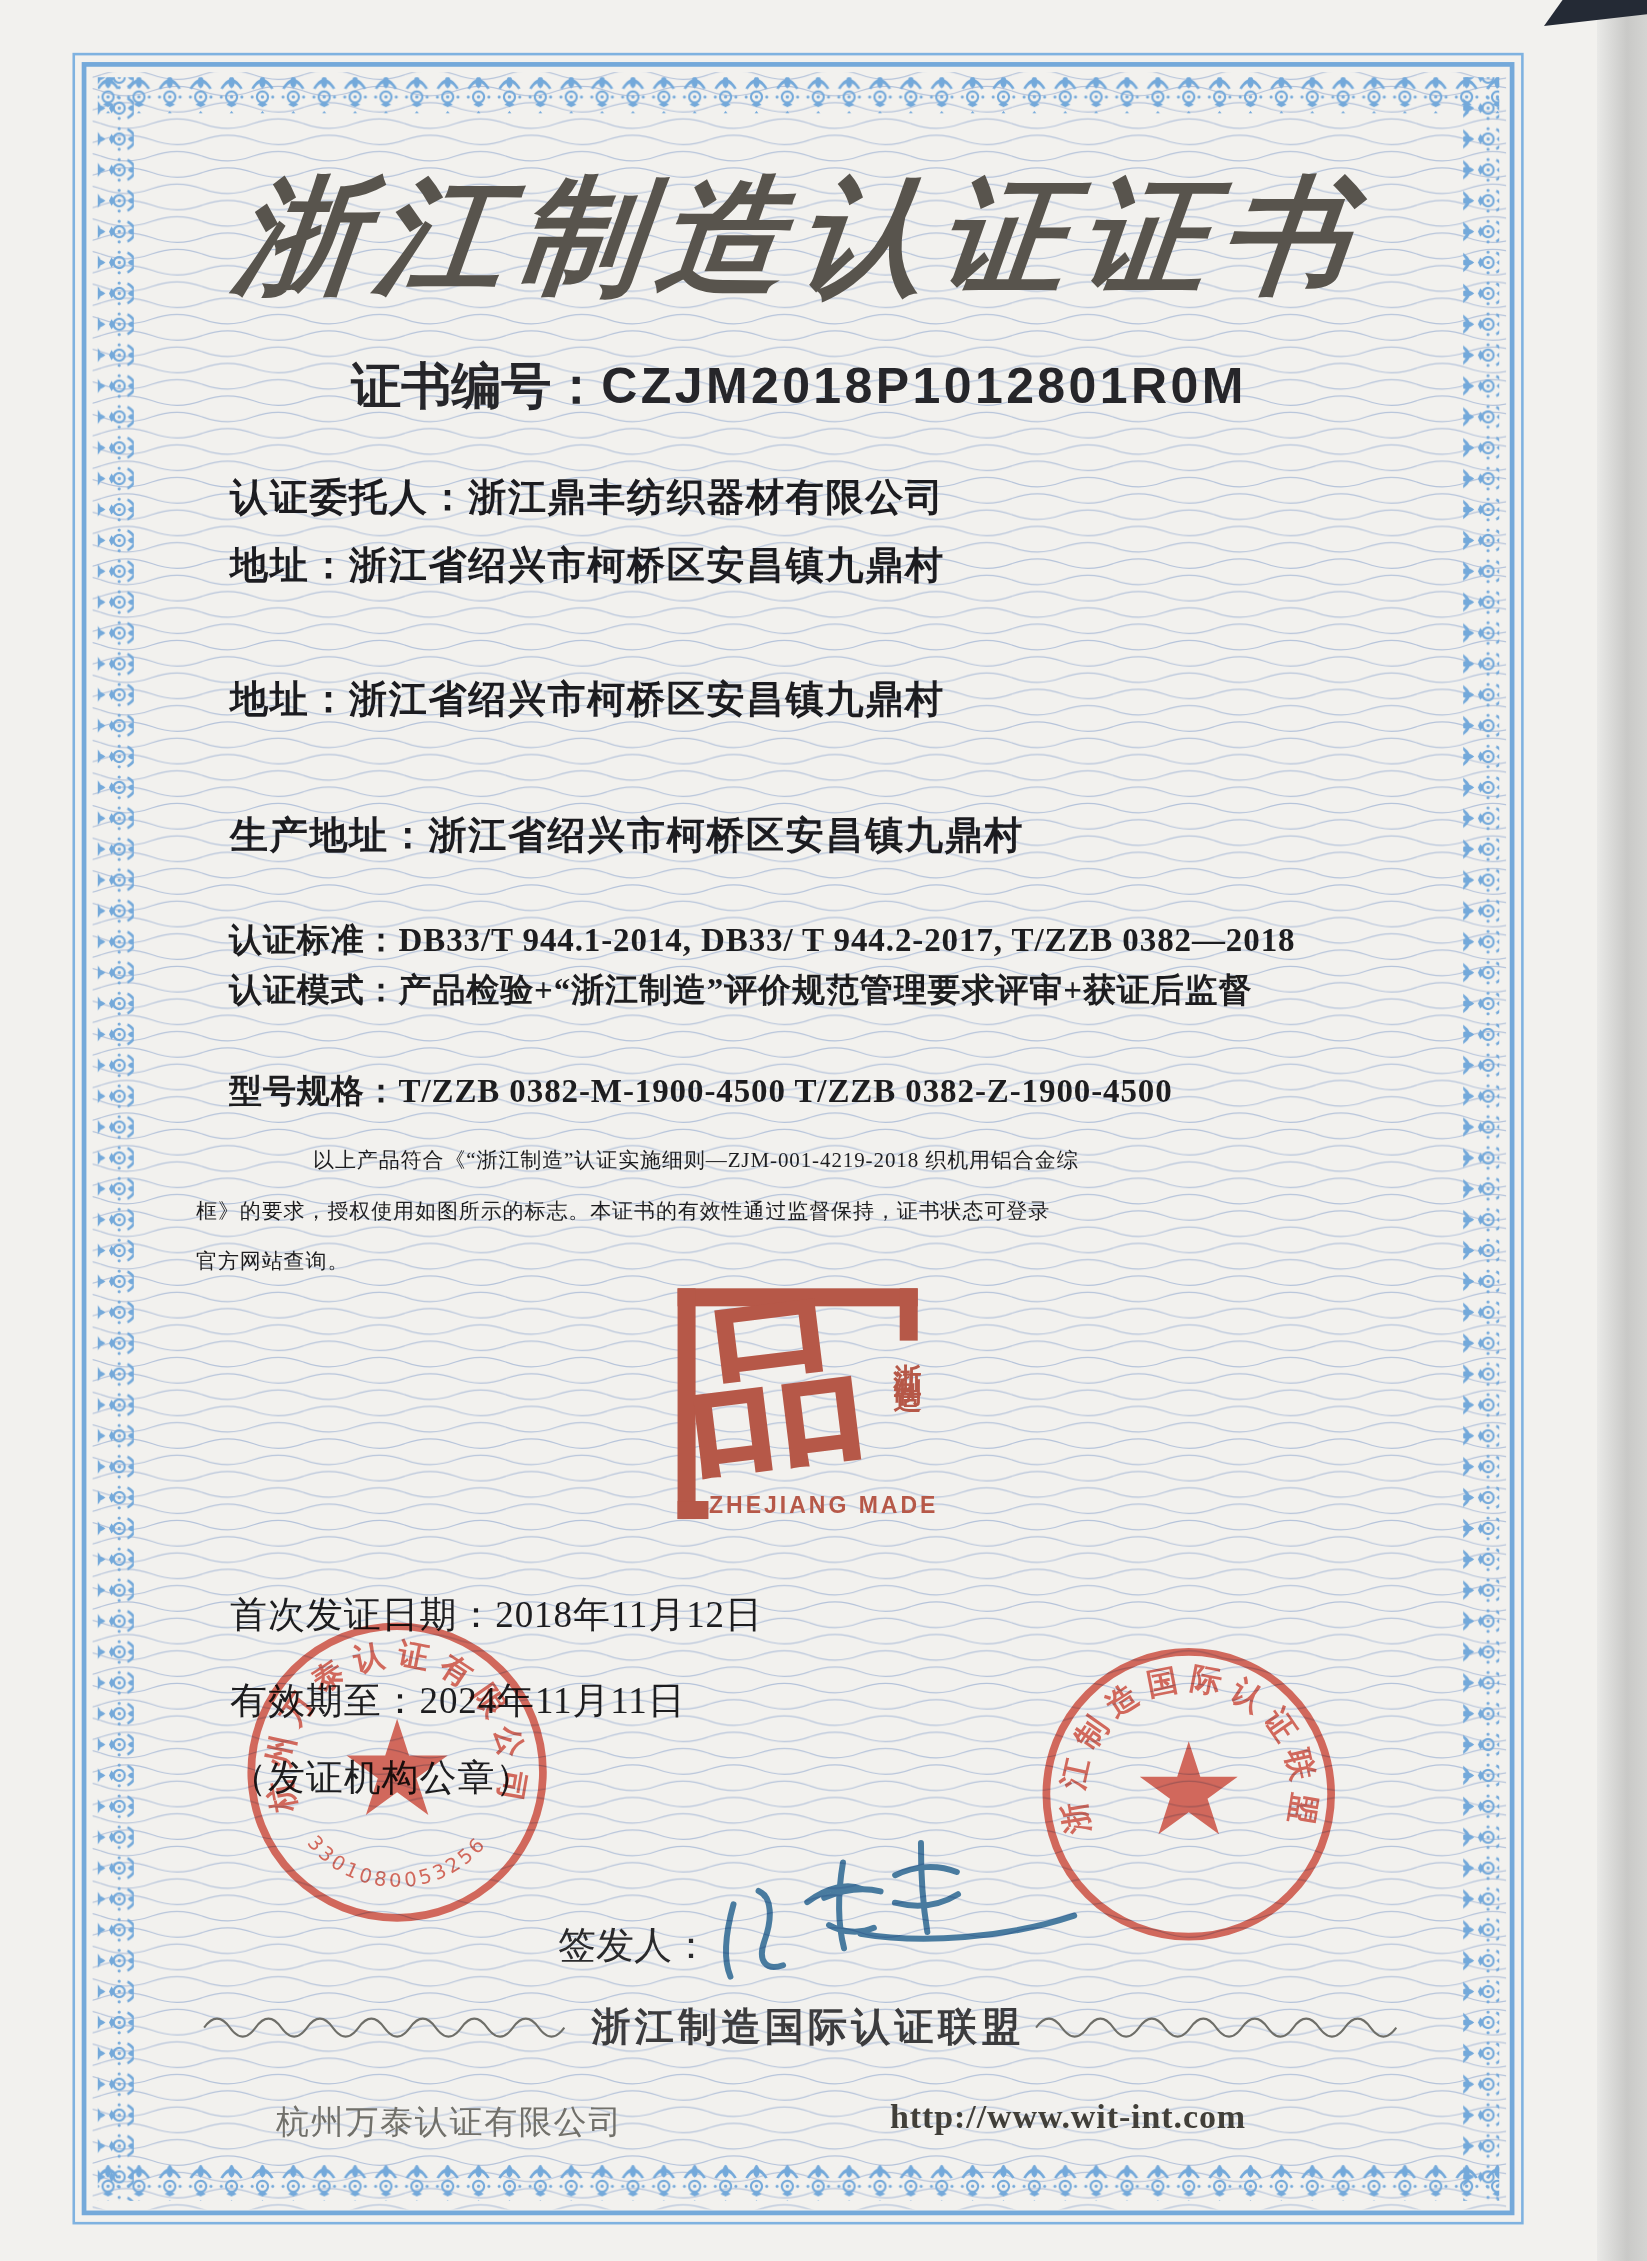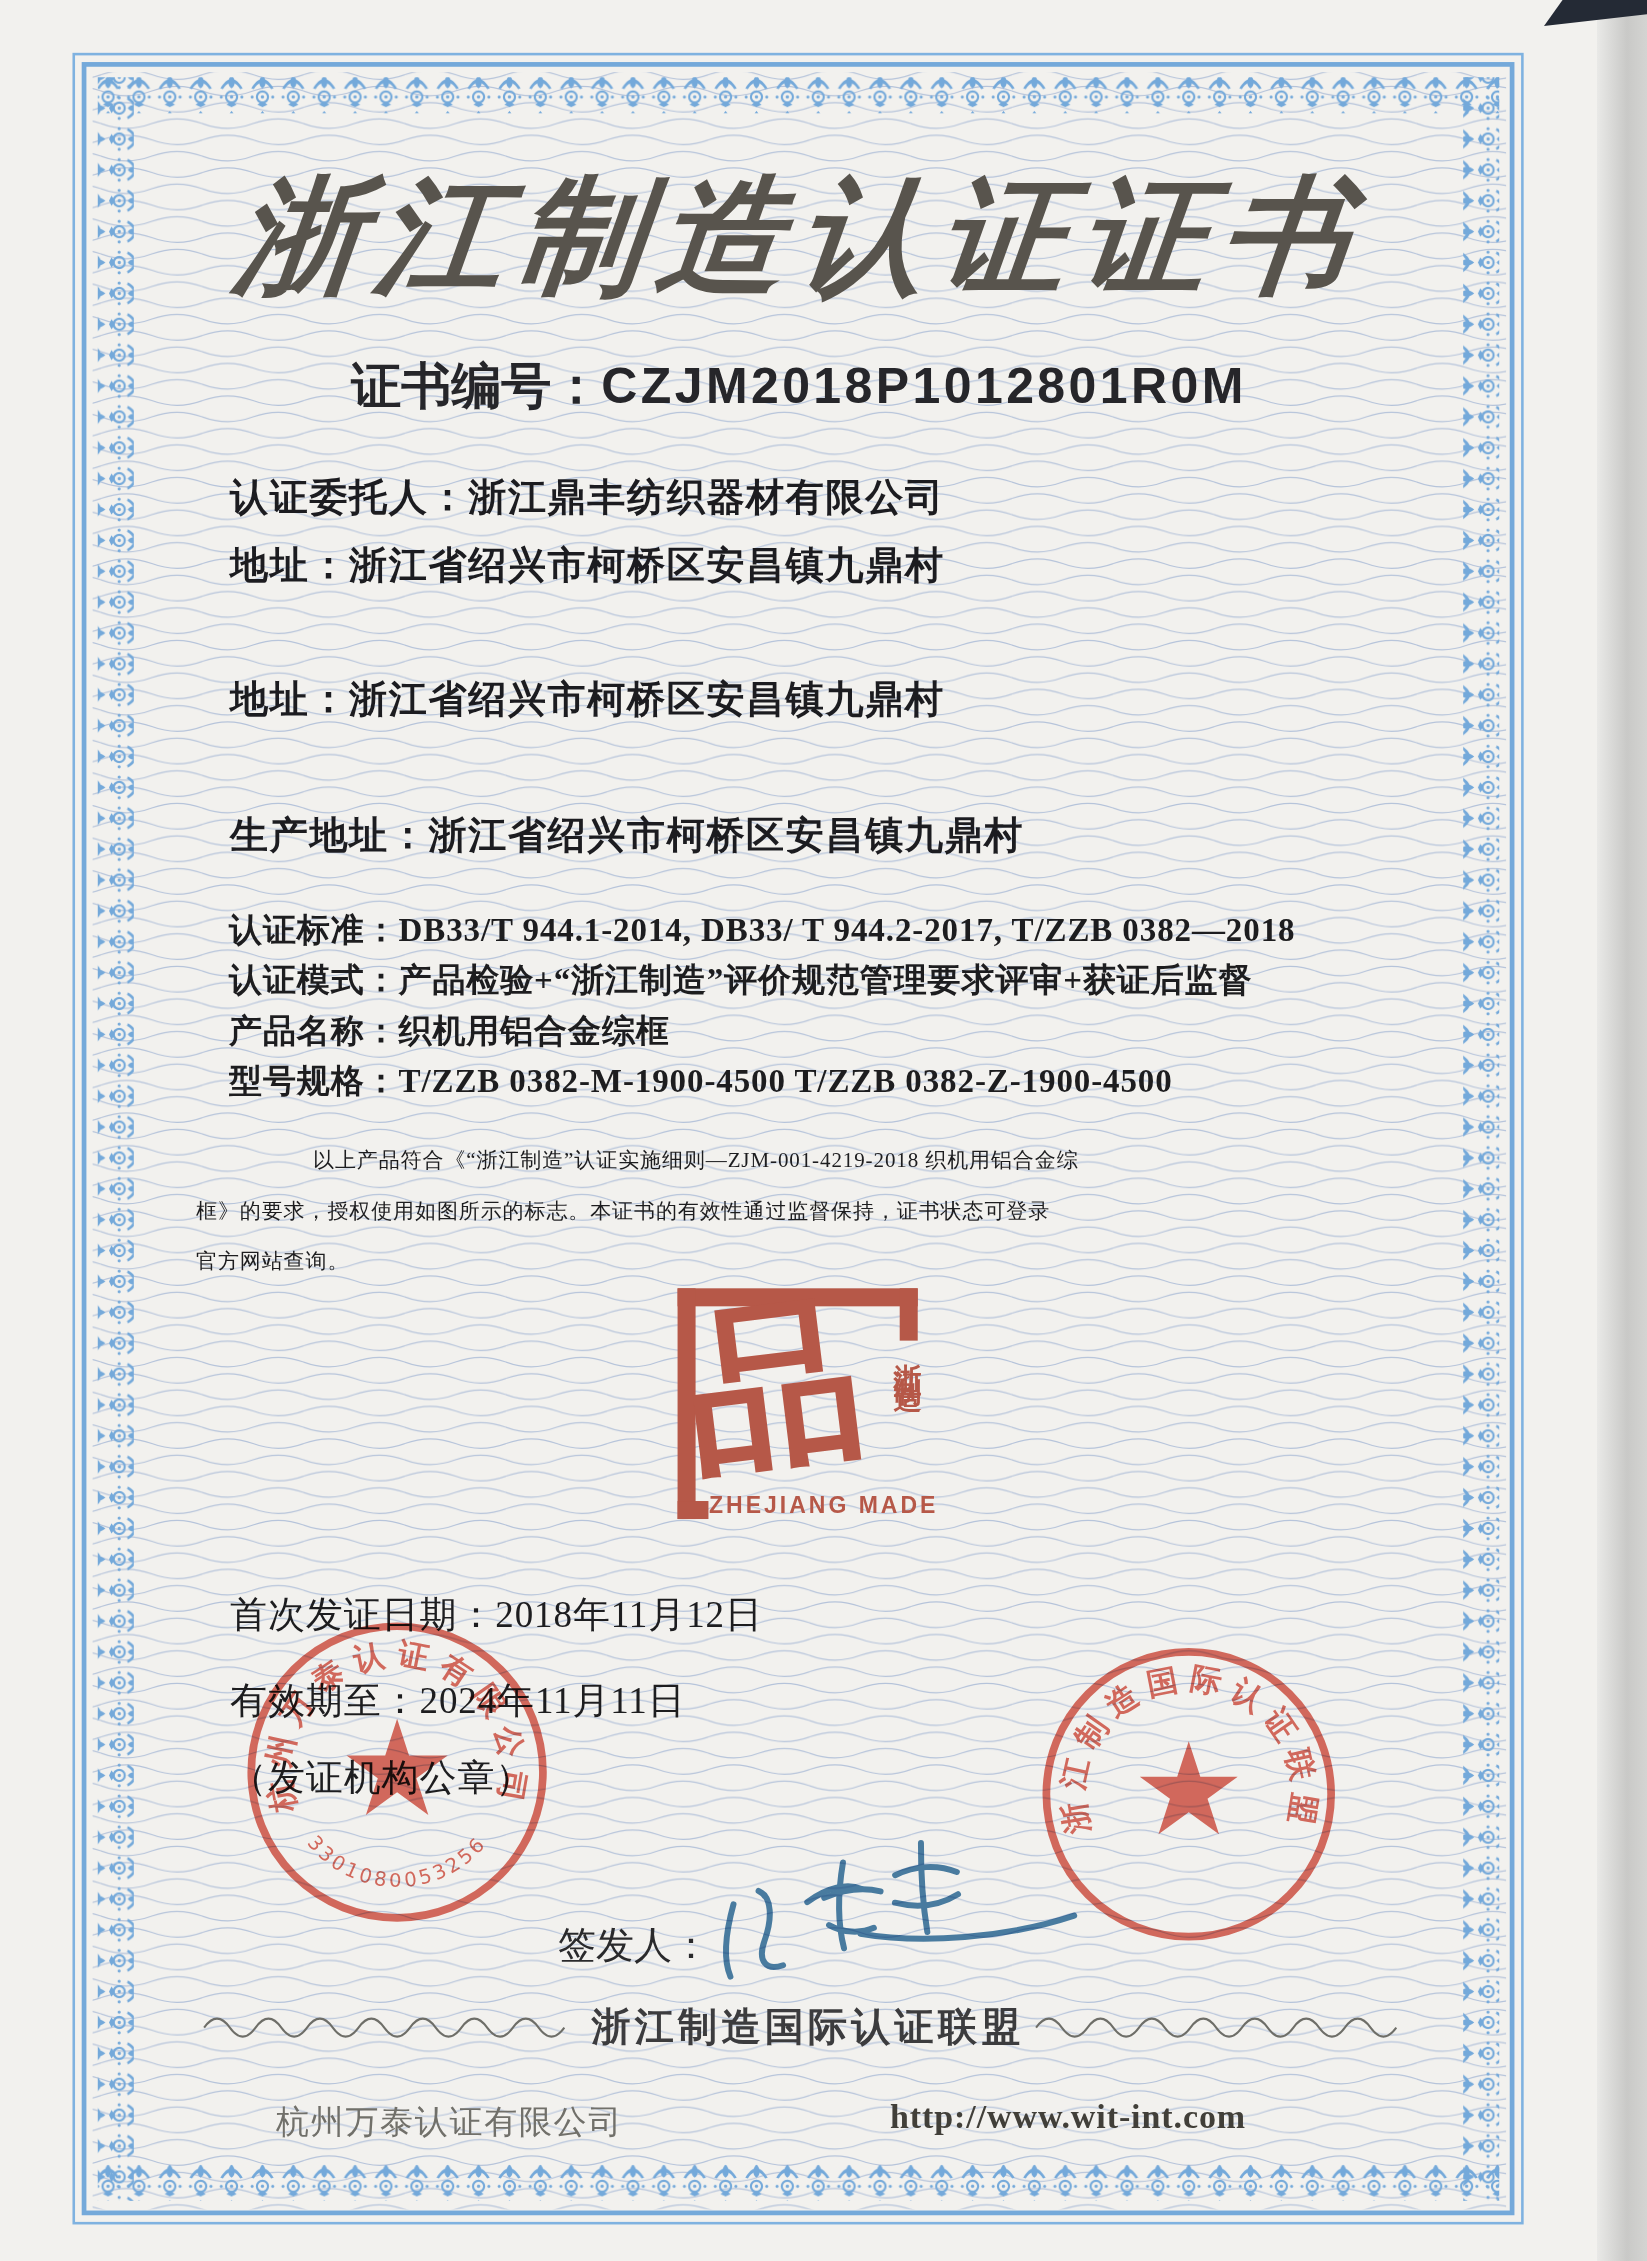--- a/index.html
+++ b/index.html
@@ -13,21 +13,21 @@
          font-family:"DejaVu Serif",serif;font-style:italic;font-weight:bold;
          font-size:127px;letter-spacing:13.7px;color:#58544d;}
   .certno{left:799px;top:353px;transform:translateX(-50%);
           font-family:"Liberation Sans","DejaVu Sans",sans-serif;
           font-weight:bold;font-size:50px;color:#26262a;}
   .certno .val{letter-spacing:3.4px;}
   .info{left:230px;font-family:"DejaVu Sans","Liberation Sans",sans-serif;
         font-weight:700;font-size:38px;color:#1c1c20;letter-spacing:1.7px;}
   .i0{top:472px}.i1{top:540px}.i2{top:607px}.i3{top:674px}.i4{top:741px}.i5{top:810px}
   .det{left:229px;font-family:"Liberation Serif","DejaVu Serif",serif;
-       font-weight:600;font-size:33px;color:#1d1d1f;letter-spacing:0.9px;}
+       font-weight:600;font-size:33px;color:#1d1d1f;letter-spacing:0.9px;margin-top:10px;}
   .d0{top:908px}.d1{top:958px}.d2{top:1009px}.d3{top:1059px}
   .stm{left:196px;font-family:"Liberation Serif","DejaVu Serif",serif;
        font-size:21px;color:#1d1d1f;letter-spacing:0.9px;}
   .s0{top:1146px;padding-left:117px}.s1{top:1197px}.s2{top:1247px}
   .logo-mark{left:686px;top:1297px;font-family:"DejaVu Serif",serif;font-weight:bold;
              font-size:176px;color:#b65848;transform:rotate(-7deg);line-height:1;}
   .logo-side{left:888px;top:1341px;writing-mode:vertical-rl;
              font-family:"DejaVu Sans",sans-serif;font-weight:700;
              font-size:28px;letter-spacing:6.9px;color:#b65848;}
   .logo-cap{left:709px;top:1492px;font-family:"Liberation Sans","DejaVu Sans",sans-serif;
@@ -116,21 +116,20 @@
       <span>证书编号：</span><span class="val">CZJM2018P1012801R0M</span>
     </div>
 
     <div class="abs info i0">认证委托人：浙江鼎丰纺织器材有限公司</div>
     <div class="abs info i1">地址：浙江省绍兴市柯桥区安昌镇九鼎村</div>
     <div class="abs info i3">地址：浙江省绍兴市柯桥区安昌镇九鼎村</div>
     <div class="abs info i5">生产地址：浙江省绍兴市柯桥区安昌镇九鼎村</div>
 
     <div class="abs det d0">认证标准：DB33/T 944.1-2014, DB33/ T 944.2-2017, T/ZZB 0382—2018</div>
     <div class="abs det d1">认证模式：产品检验+“浙江制造”评价规范管理要求评审+获证后监督</div>
-    <div class="abs det d2">产品名称：织机用铝合金综框</div>
     <div class="abs det d3">型号规格：T/ZZB 0382-M-1900-4500 T/ZZB 0382-Z-1900-4500</div>
 
     <div class="abs stm s0">以上产品符合《“浙江制造”认证实施细则—ZJM-001-4219-2018 织机用铝合金综</div>
     <div class="abs stm s1">框》的要求，授权使用如图所示的标志。本证书的有效性通过监督保持，证书状态可登录</div>
     <div class="abs stm s2">官方网站查询。</div>
 
     <div class="abs logo-mark">品</div>
     <div class="abs logo-side">浙江制造</div>
     <div class="abs logo-cap">ZHEJIANG MADE</div>
 

